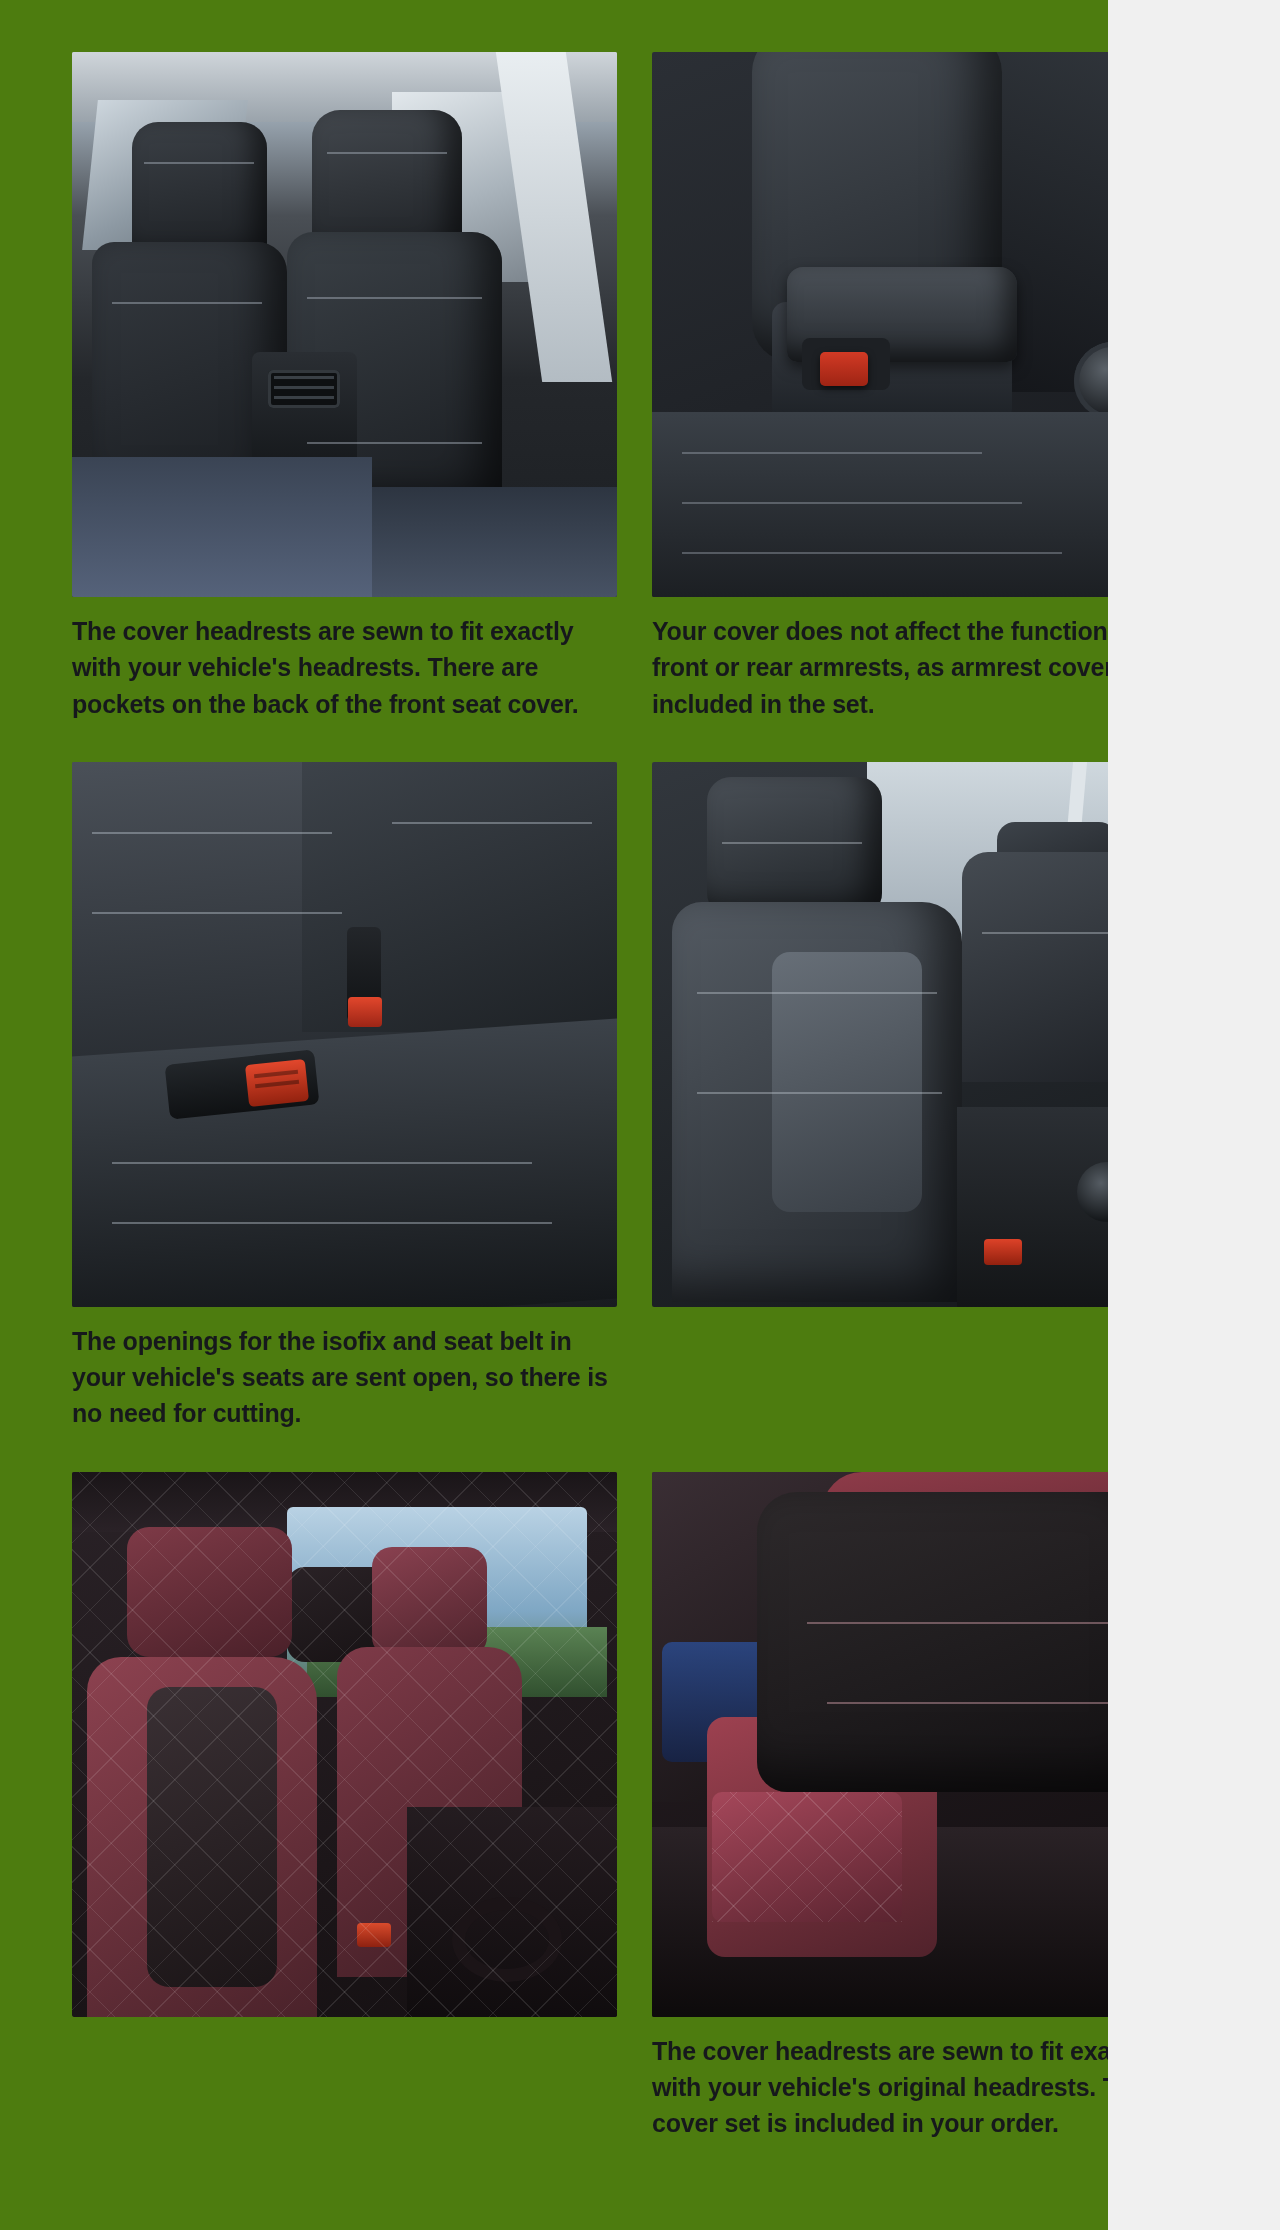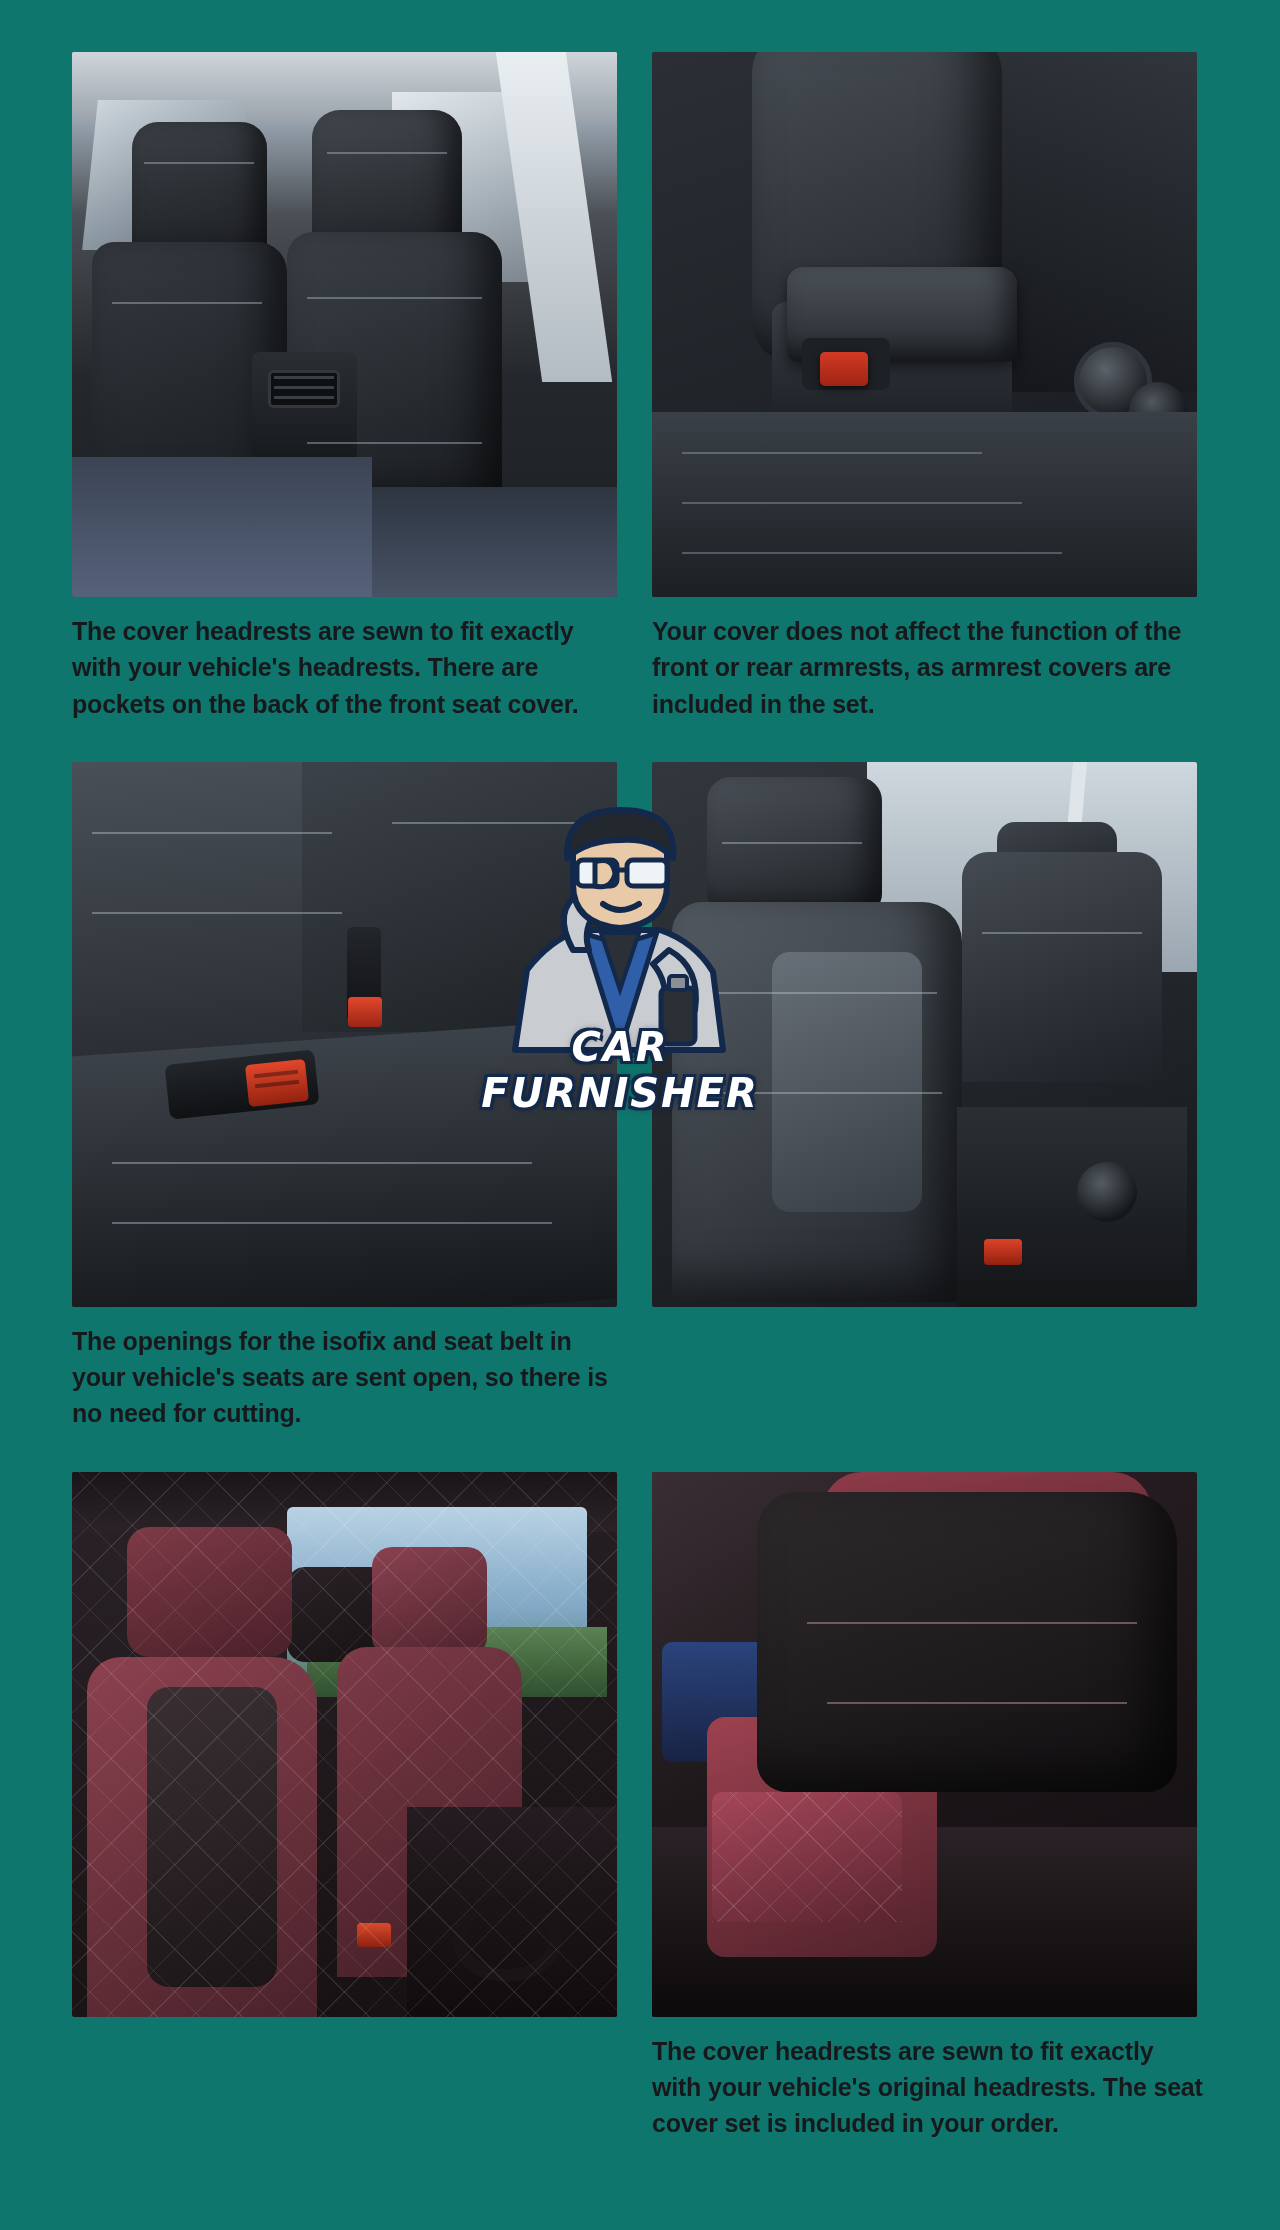--- a/index.html
+++ b/index.html
@@ -5,24 +5,24 @@
   * { box-sizing: border-box; }
   html, body {
     margin: 0;
     padding: 0;
     background: #f0f0f0;
     width: 1280px;
     height: 2230px;
     font-family: "Liberation Sans", sans-serif;
   }
   .page {
-    width: 1280px;
+    width: 1108px;
     height: 2230px;
     position: relative;
-    background: #0f766e;
+    background: #4d7c0f;
     overflow: hidden;
     text-decoration: underline;
   }
   .grid {
     position: absolute;
     left: 72px;
     top: 52px;
     width: 1140px;
     display: grid;
     grid-template-columns: 560px 560px;
@@ -307,43 +307,14 @@
           <div class="hr"></div>
           <div class="stt" style="right:60px; top:150px; width:330px;"></div>
           <div class="stt" style="right:70px; top:230px; width:300px;"></div>
         </div>
       </div>
       <div class="caption">The cover headrests are sewn to fit exactly with your vehicle's original headrests. The seat cover set is included in your order.</div>
     </div>
 
   </div>
 
-  <div class="watermark">
-    <svg viewBox="0 0 330 260" width="330" height="260">
-      <g>
-
-        <path d="M60 250 L72 170 Q95 140 125 130 L205 130 Q240 142 258 172 L268 250 Z" fill="#c9cdd2" stroke="#13294b" stroke-width="6" stroke-linejoin="round"></path>
-        <path d="M128 132 L165 250 L202 132 Q165 150 128 132 Z" fill="#2f5fa8" stroke="#13294b" stroke-width="5"></path>
-        <path d="M146 133 L165 190 L184 133 Z" fill="#2b2f36" stroke="#13294b" stroke-width="4"></path>
-
-        <path d="M118 150 Q96 110 126 92 L150 80 L160 100 L138 116 Q128 132 134 150 Z" fill="#c9cdd2" stroke="#13294b" stroke-width="6" stroke-linejoin="round"></path>
-
-        <path d="M214 150 Q246 168 240 210 L210 214 Q214 182 198 164 Z" fill="#c9cdd2" stroke="#13294b" stroke-width="6" stroke-linejoin="round"></path>
-        <rect x="206" y="188" width="34" height="56" rx="6" fill="#2b2f36" stroke="#13294b" stroke-width="5"></rect>
-        <rect x="214" y="176" width="18" height="14" rx="3" fill="#8b9096" stroke="#13294b" stroke-width="4"></rect>
-
-        <path d="M118 52 Q120 18 165 16 Q210 18 212 52 L212 84 Q212 124 165 128 Q118 124 118 84 Z" fill="#e8c9a8" stroke="#13294b" stroke-width="6"></path>
-
-        <path d="M112 58 Q110 10 166 10 Q222 10 218 58 Q200 38 166 40 Q132 40 112 58 Z" fill="#23272e" stroke="#13294b" stroke-width="6" stroke-linejoin="round"></path>
-
-        <rect x="122" y="60" width="40" height="26" rx="6" fill="#eef3f7" stroke="#13294b" stroke-width="5"></rect>
-        <rect x="172" y="60" width="40" height="26" rx="6" fill="#eef3f7" stroke="#13294b" stroke-width="5"></rect>
-        <line x1="162" y1="70" x2="172" y2="70" stroke="#13294b" stroke-width="5"></line>
-
-        <path d="M140 62 Q158 56 160 74 Q156 90 140 86 Z" fill="#e8c9a8" stroke="#13294b" stroke-width="5"></path>
-
-        <path d="M148 104 Q165 116 184 104" stroke="#13294b" stroke-width="6" fill="none" stroke-linecap="round"></path>
-      </g>
-    </svg>
-    <div class="wm-text">CAR FURNISHER</div>
-  </div>
 
 </div>
 
 </body></html>

